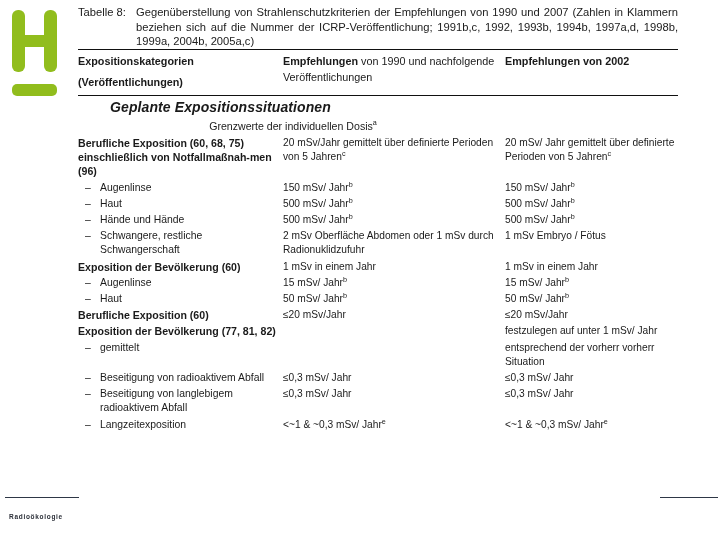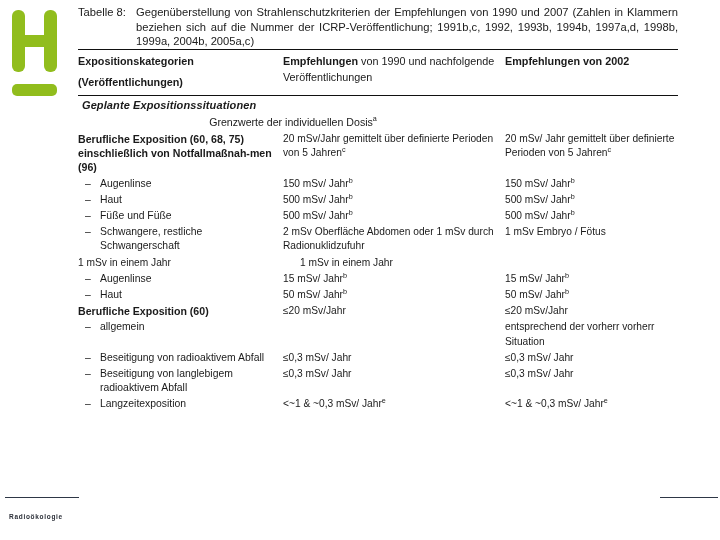--- a/index.html
+++ b/index.html
@@ -119,25 +119,26 @@
   .header-row .col2,
   .header-row .col3 {
     font-size: 10.8px;
     font-weight: bold;
     line-height: 15.5px;
   }
   .header-row .col1 .h-line2 { margin-top: 5px; }
   .header-row .col2 .hn { font-weight: normal; }
 
   .section-italic {
-    font-size: 11px;
+    font-size: 14px;
     font-weight: bold;
     font-style: italic;
     padding: 3px 0 2px 4px;
     letter-spacing: 0.1px;
+    margin-left: 28px;
   }
 
   .centered-sub {
     text-align: center;
     font-size: 10.6px;
     font-weight: normal;
     padding: 3px 0 3px 0;
     width: 430px;
     margin-left: 0;
   }
@@ -219,30 +220,31 @@
         <div class="col1 itm"><span class="dash">–</span><span>Augenlinse</span></div>
         <div class="col2 val"><span>150 mSv/ Jahr</span><sup>b</sup></div>
         <div class="col3 val"><span>150 mSv/ Jahr</span><sup>b</sup></div>
       </div>
       <div class="trow">
         <div class="col1 itm"><span class="dash">–</span><span>Haut</span></div>
         <div class="col2 val"><span>500 mSv/ Jahr</span><sup>b</sup></div>
         <div class="col3 val"><span>500 mSv/ Jahr</span><sup>b</sup></div>
       </div>
       <div class="trow">
-        <div class="col1 itm"><span class="dash">–</span><span>Füße und Füße</span></div>
+        <div class="col1 itm"><span class="dash">–</span><span>Hände und Hände</span></div>
         <div class="col2 val"><span>500 mSv/ Jahr</span><sup>b</sup></div>
         <div class="col3 val"><span>500 mSv/ Jahr</span><sup>b</sup></div>
       </div>
       <div class="trow">
         <div class="col1 itm"><span class="dash">–</span><span>Schwangere, restliche Schwangerschaft</span></div>
         <div class="col2 val"><span>2 mSv Oberfläche Abdomen oder 1 mSv durch Radionuklidzufuhr</span></div>
         <div class="col3 val"><span>1 mSv Embryo / Fötus</span></div>
       </div>
       <div class="trow">
+        <div class="col1 grp"><span>Exposition der  Bevölkerung (60)</span></div>
         <div class="col2 val"><span>1 mSv in einem Jahr</span></div>
         <div class="col3 val"><span>1 mSv in einem Jahr</span></div>
       </div>
       <div class="trow">
         <div class="col1 itm"><span class="dash">–</span><span>Augenlinse</span></div>
         <div class="col2 val"><span>15 mSv/ Jahr</span><sup>b</sup></div>
         <div class="col3 val"><span>15 mSv/ Jahr</span><sup>b</sup></div>
       </div>
       <div class="trow">
         <div class="col1 itm"><span class="dash">–</span><span>Haut</span></div>
@@ -252,21 +254,26 @@
     </div>
 
 
   <div class="databody" id="body2">
       <div class="trow">
         <div class="col1 grp"><span>Berufliche Exposition (60)</span></div>
         <div class="col2 val"><span>≤20 mSv/Jahr</span></div>
         <div class="col3 val"><span>≤20 mSv/Jahr</span></div>
       </div>
       <div class="trow">
-        <div class="col1 itm"><span class="dash">–</span><span>allgemein</span></div>
+        <div class="col1 grp"><span>Exposition der Bevölkerung (77, 81, 82)</span></div>
+        <div class="col2 val"><span></span></div>
+        <div class="col3 val"><span>festzulegen auf unter 1 mSv/ Jahr</span></div>
+      </div>
+      <div class="trow">
+        <div class="col1 itm"><span class="dash">–</span><span>gemittelt</span></div>
         <div class="col2 val"><span></span></div>
         <div class="col3 val"><span>entsprechend der vorherr vorherr Situation</span></div>
       </div>
       <div class="trow">
         <div class="col1 itm"><span class="dash">–</span><span>Beseitigung von radioaktivem Abfall</span></div>
         <div class="col2 val"><span>≤0,3 mSv/ Jahr</span></div>
         <div class="col3 val"><span>≤0,3 mSv/ Jahr</span></div>
       </div>
       <div class="trow">
         <div class="col1 itm"><span class="dash">–</span><span>Beseitigung von langlebigem radioaktivem Abfall</span></div>

